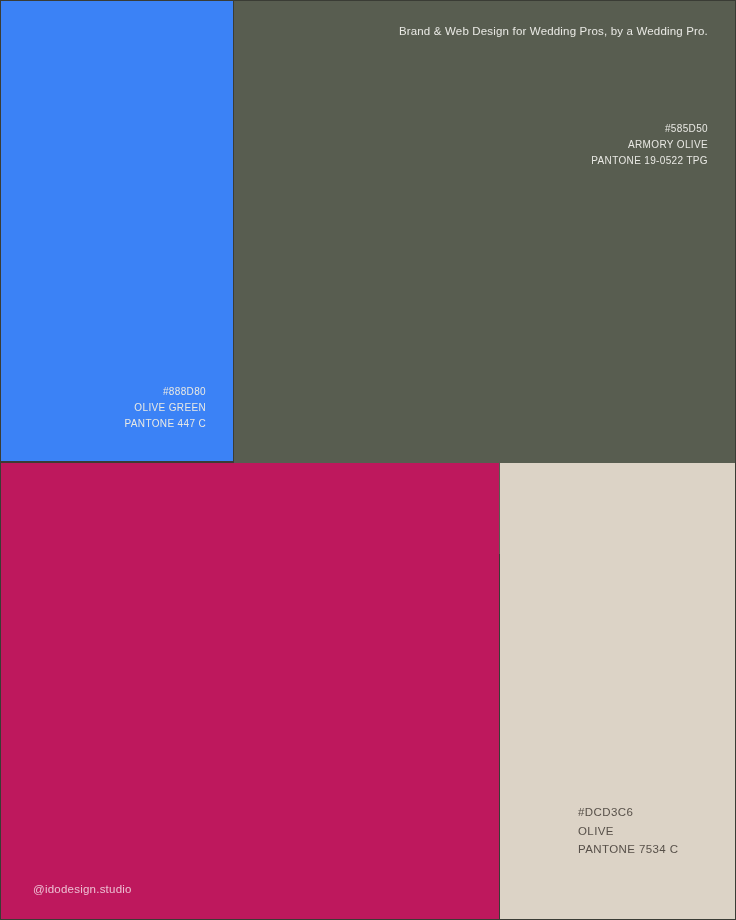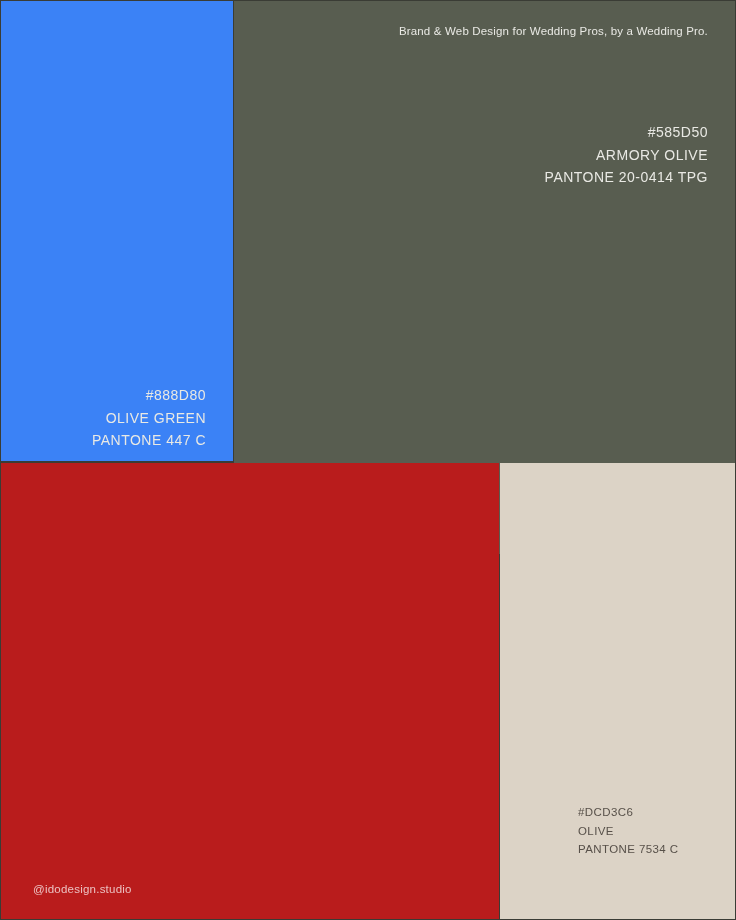--- a/index.html
+++ b/index.html
@@ -58,21 +58,21 @@
     line-height: 1.62;
     letter-spacing: 0.035em;
     white-space: nowrap;
   }
   .label-block .label-line {
     display: block;
   }
 
   .label-light {
     color: #e9e9e4;
-    font-size: 14px;
+    font-size: 10px;
   }
   .label-dark {
     color: #575049;
     font-size: 11.5px;
     margin-left: 48px;
   }
 
   .label-right {
     text-align: right;
   }
@@ -127,25 +127,25 @@
       <span class="label-line">OLIVE GREEN</span>
       <span class="label-line">PANTONE 447 C</span>
     </div>
   </div>
 
   <div class="swatch swatch-armory" style="background-color: rgb(88, 93, 80);">
     <div class="tagline">Brand &amp; Web Design for Wedding Pros, by a Wedding Pro.</div>
     <div class="label-block label-light label-right label-armory">
       <span class="label-line">#585D50</span>
       <span class="label-line">ARMORY OLIVE</span>
-      <span class="label-line">PANTONE 20-0414 TPG</span>
+      <span class="label-line">PANTONE 19-0522 TPG</span>
     </div>
   </div>
 
-  <div class="swatch swatch-shadow" style="background-color: #b91c1c;">
+  <div class="swatch swatch-shadow" style="background-color: #be185d;">
 
     <div class="watermark">@idodesign.studio</div>
   </div>
 
   <div class="swatch swatch-bone" style="background-color: rgb(220, 211, 198);">
     <div class="label-block label-dark label-left label-bone">
       <span class="label-line">#DCD3C6</span>
       <span class="label-line">OLIVE</span>
       <span class="label-line">PANTONE 7534 C</span>
     </div>

